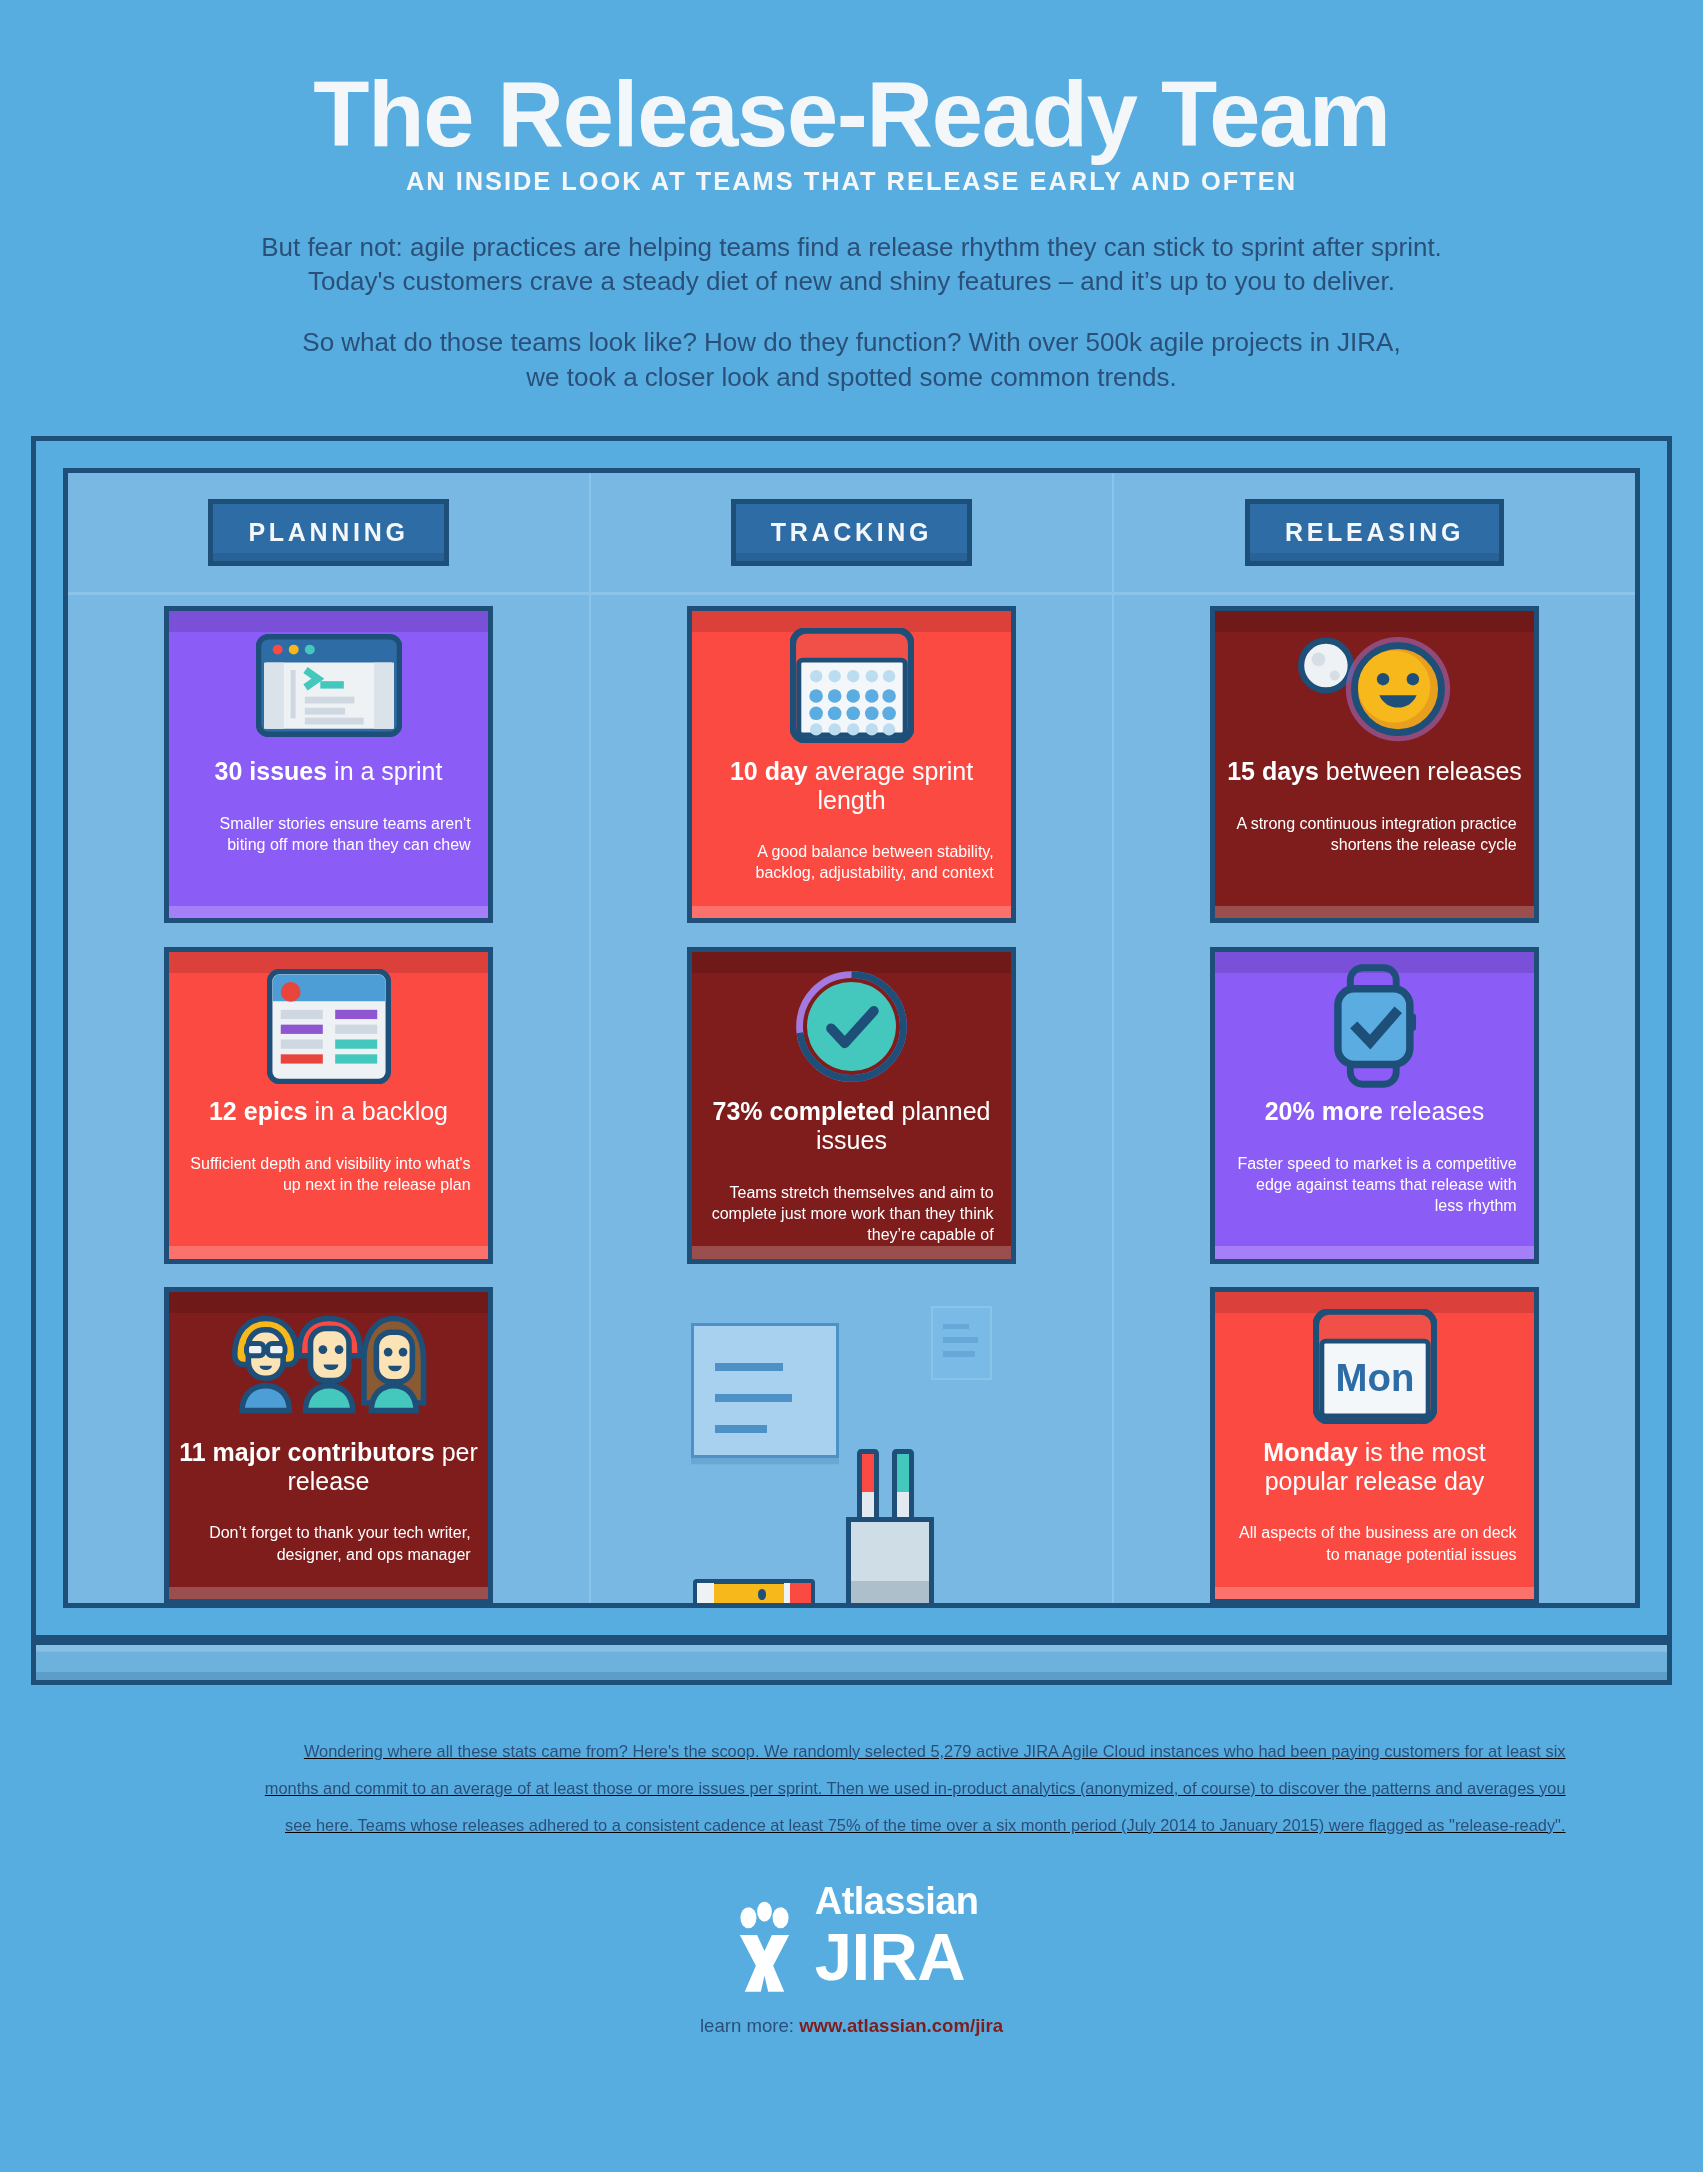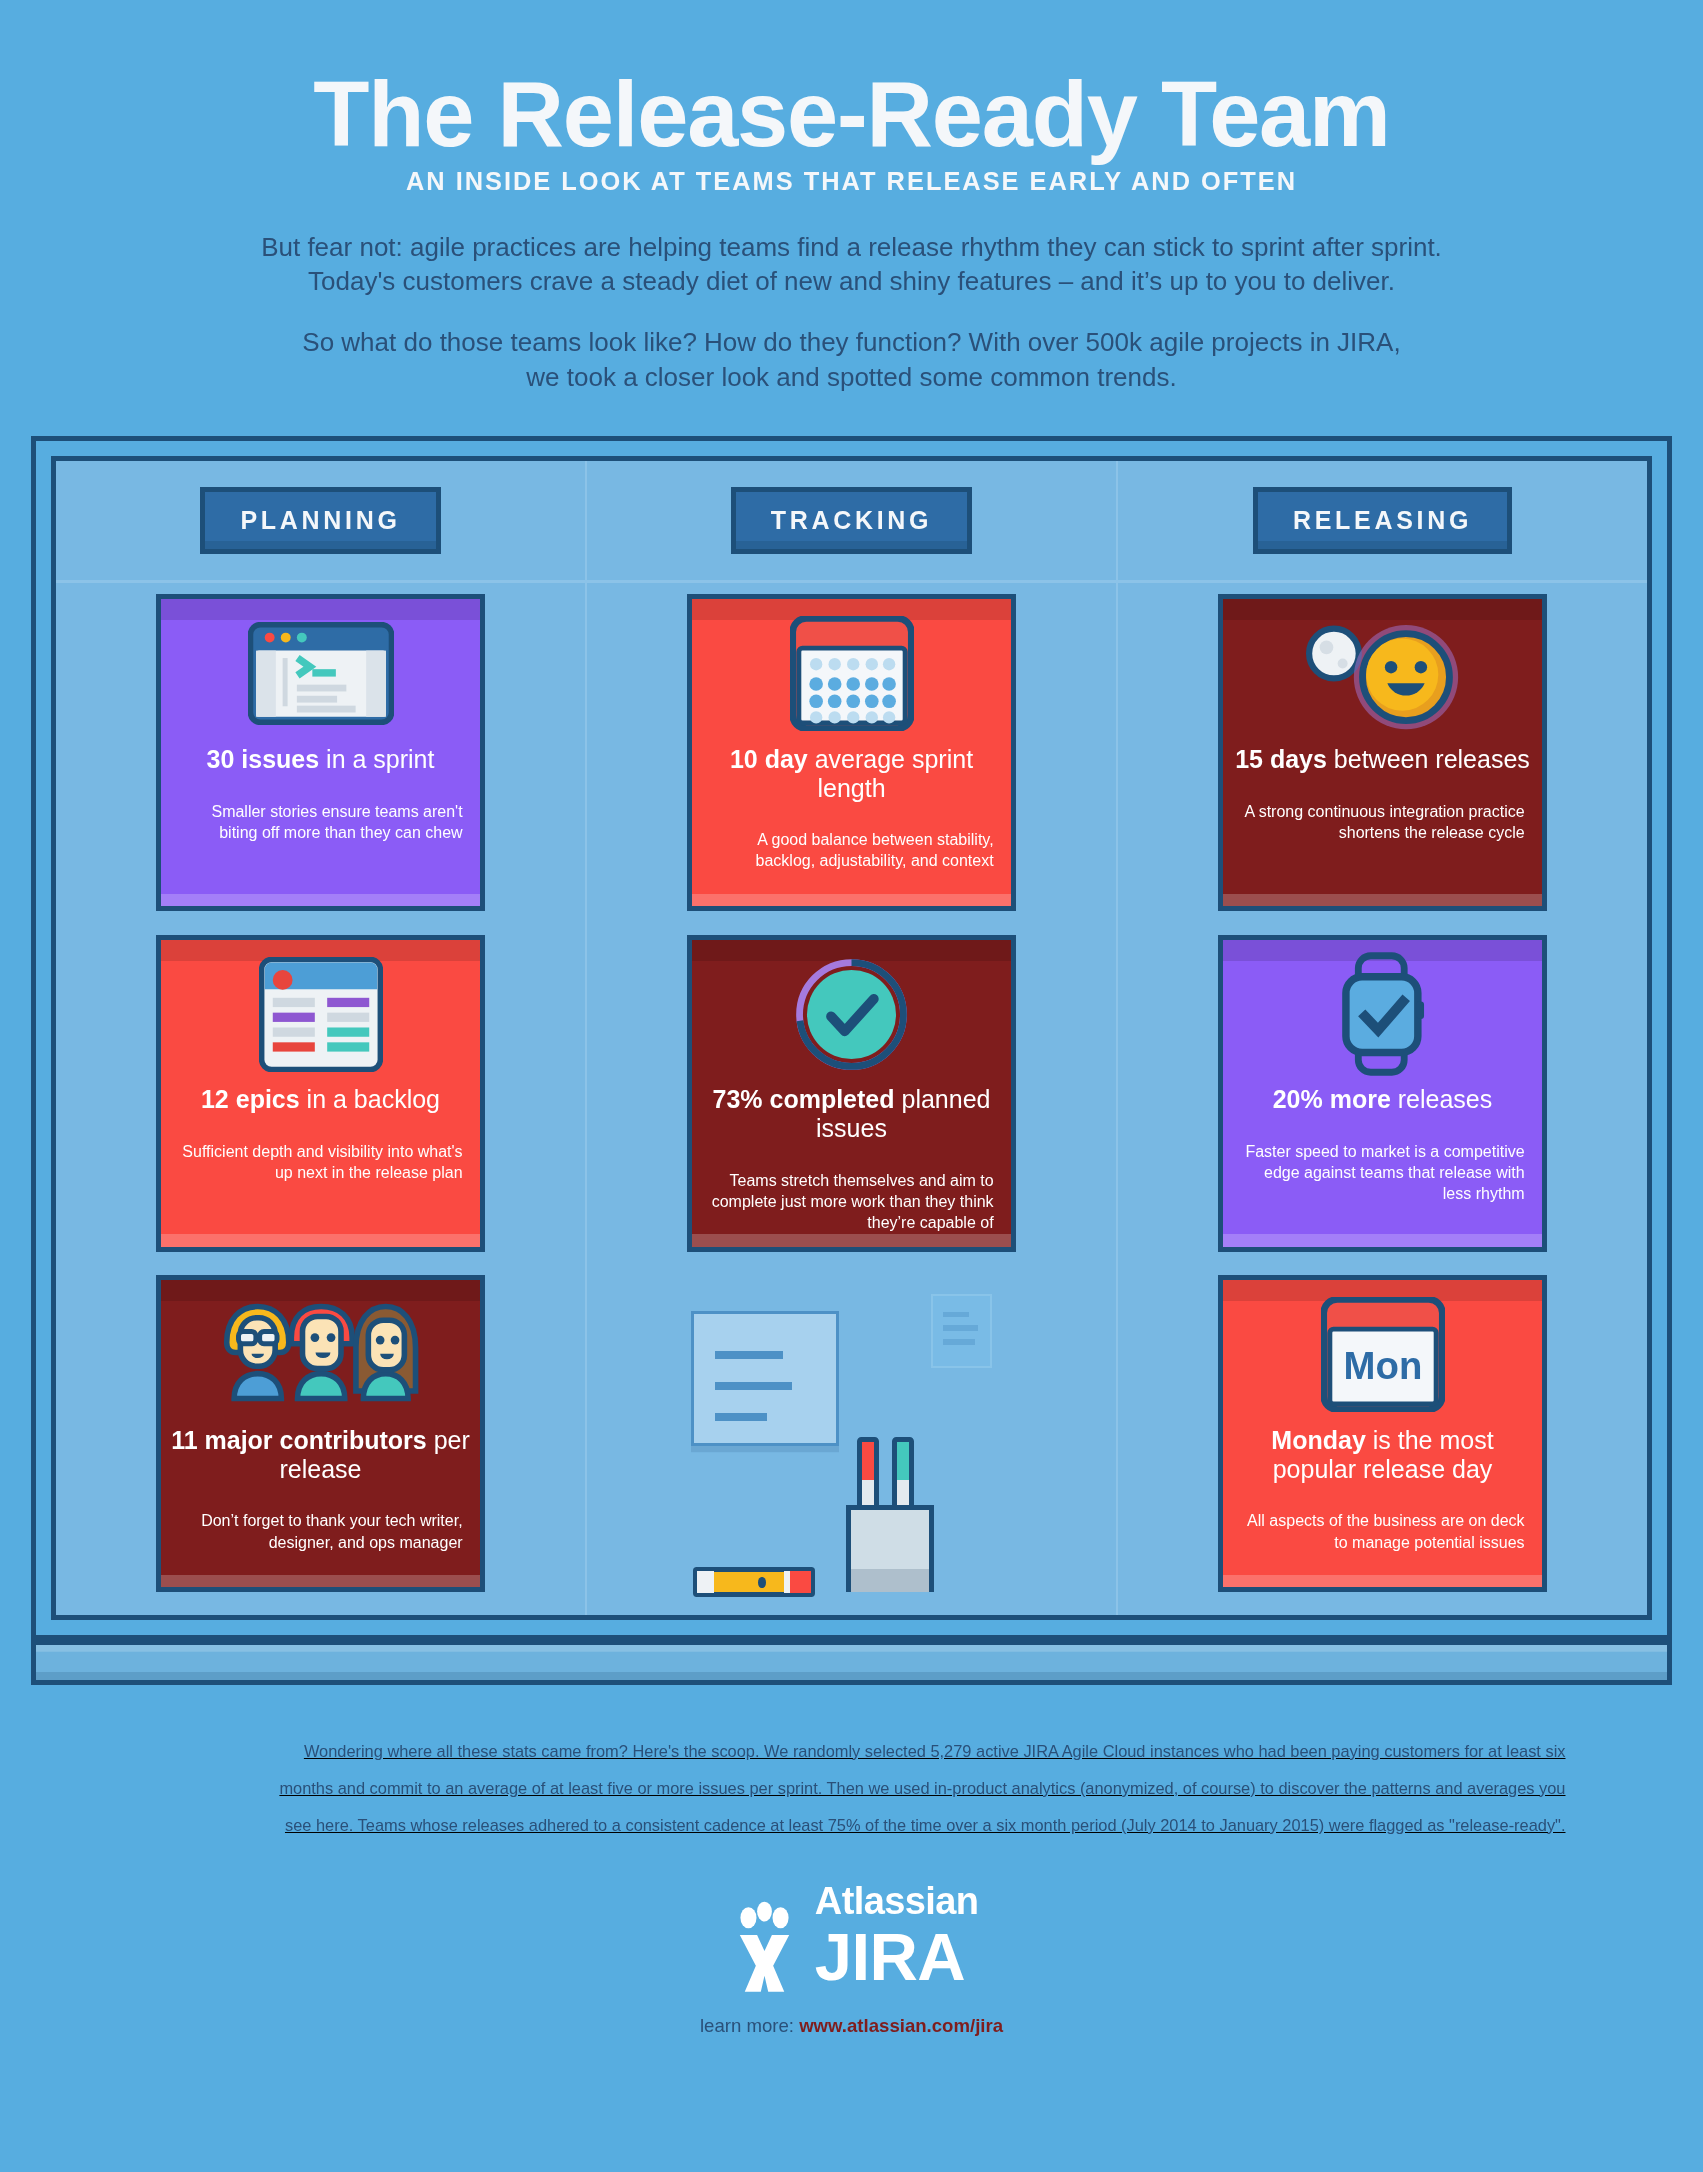--- a/index.html
+++ b/index.html
@@ -27,21 +27,21 @@
     font-weight: 400;
   }
   .intro .gap { height: 27px; }
 
   
   .board-wrap { position: relative; margin: 42px auto 0; width: 1641px; }
   .board-outer {
     position: relative;
     border: 5.6px solid #1d4f79;
     background: #57ade0;
-    padding: 15px;
+    padding: 27px;
     width: 1641px;
     height: 1204px;
   }
   .board-inner {
     position: relative;
     border: 5.6px solid #1d4f79;
     background: #78b8e3;
     width: 100%; height: 100%;
     display: flex;
     overflow: hidden;
@@ -434,21 +434,21 @@
         </div>
       </div>
 
     </div>
   </div>
   <div class="tray"></div>
 </div>
 
 <div class="footnote">
   <p>Wondering where all these stats came from? Here's the scoop. We randomly selected 5,279 active JIRA Agile Cloud instances who had been paying customers for at least six</p>
-  <p>months and commit to an average of at least five or more issues per sprint. Then we used in-product analytics (anonymized, of course) to discover the patterns and averages you</p>
+  <p>months and commit to an average of at least those or more issues per sprint. Then we used in-product analytics (anonymized, of course) to discover the patterns and averages you</p>
   <p>see here. Teams whose releases adhered to a consistent cadence at least 75% of the time over a six month period (July 2014 to January 2015) were flagged as "release-ready".</p>
 </div>
 
 <div class="logo-block">
   <div class="logo-row">
 
     <svg width="79" height="93" viewBox="0 0 128 150">
       <ellipse cx="38" cy="30" rx="13" ry="17" fill="#ffffff"></ellipse>
       <ellipse cx="64" cy="20" rx="12" ry="16" fill="#ffffff"></ellipse>
       <ellipse cx="90" cy="30" rx="13" ry="17" fill="#ffffff"></ellipse>

